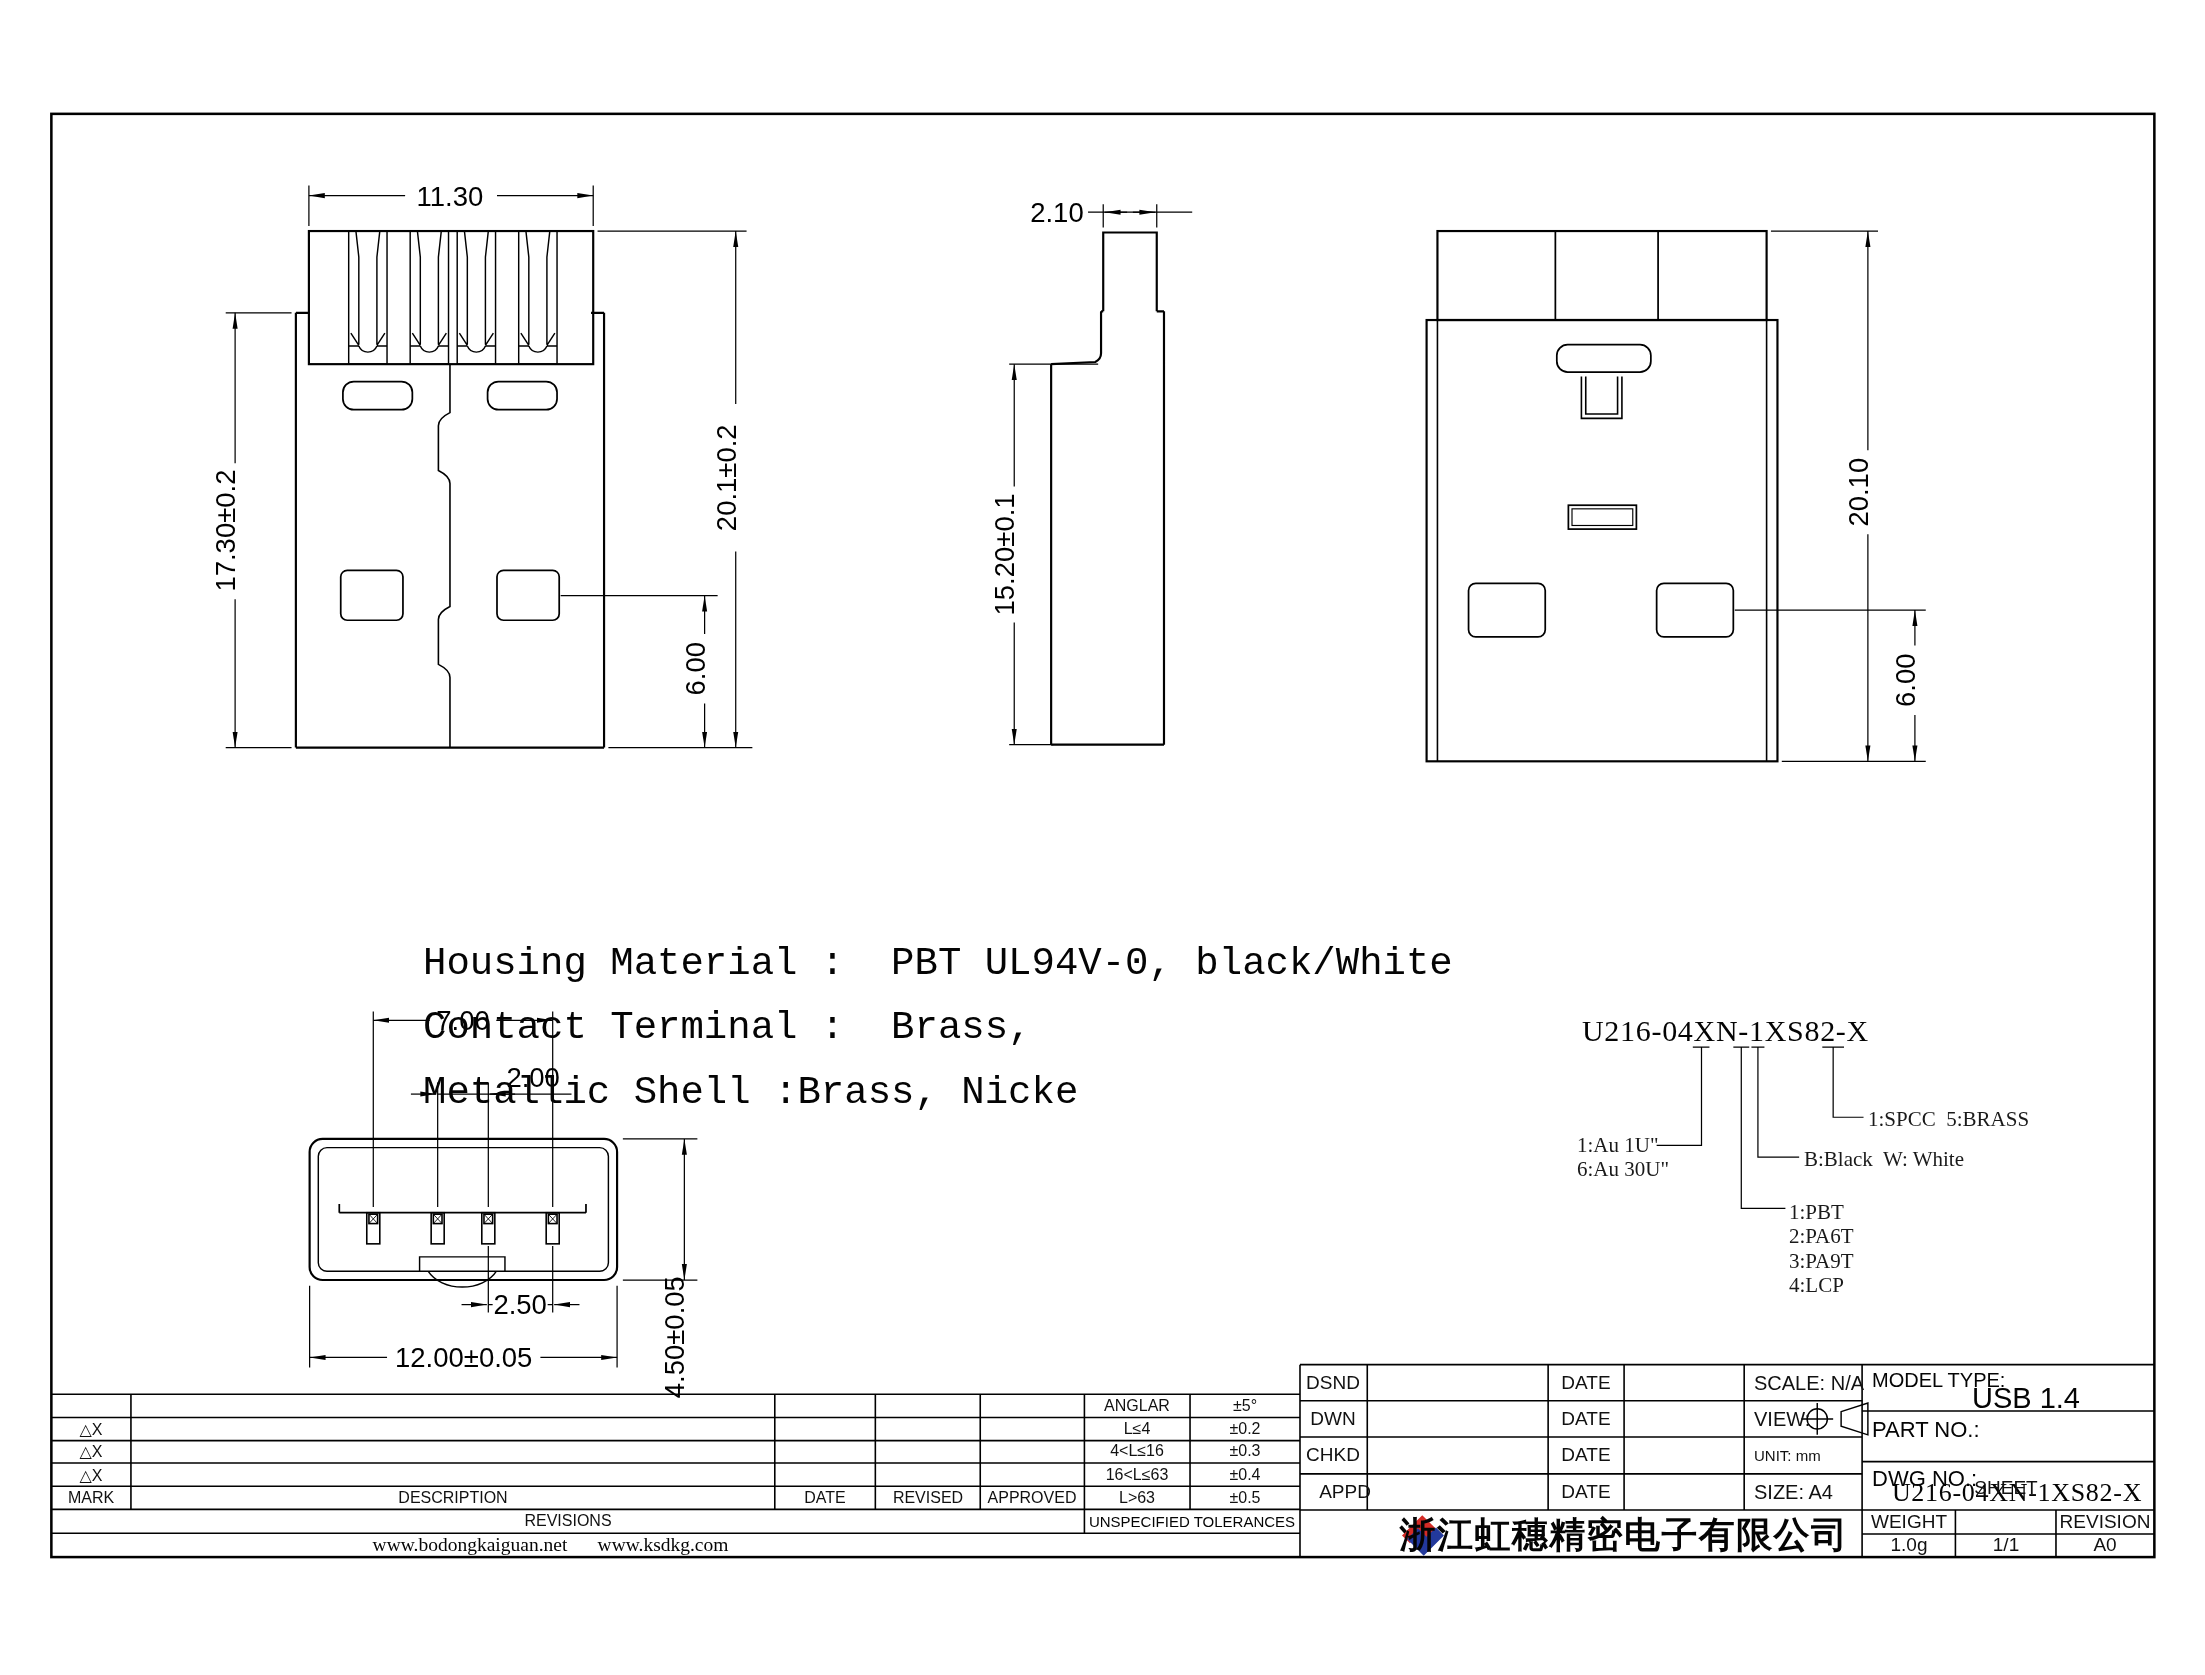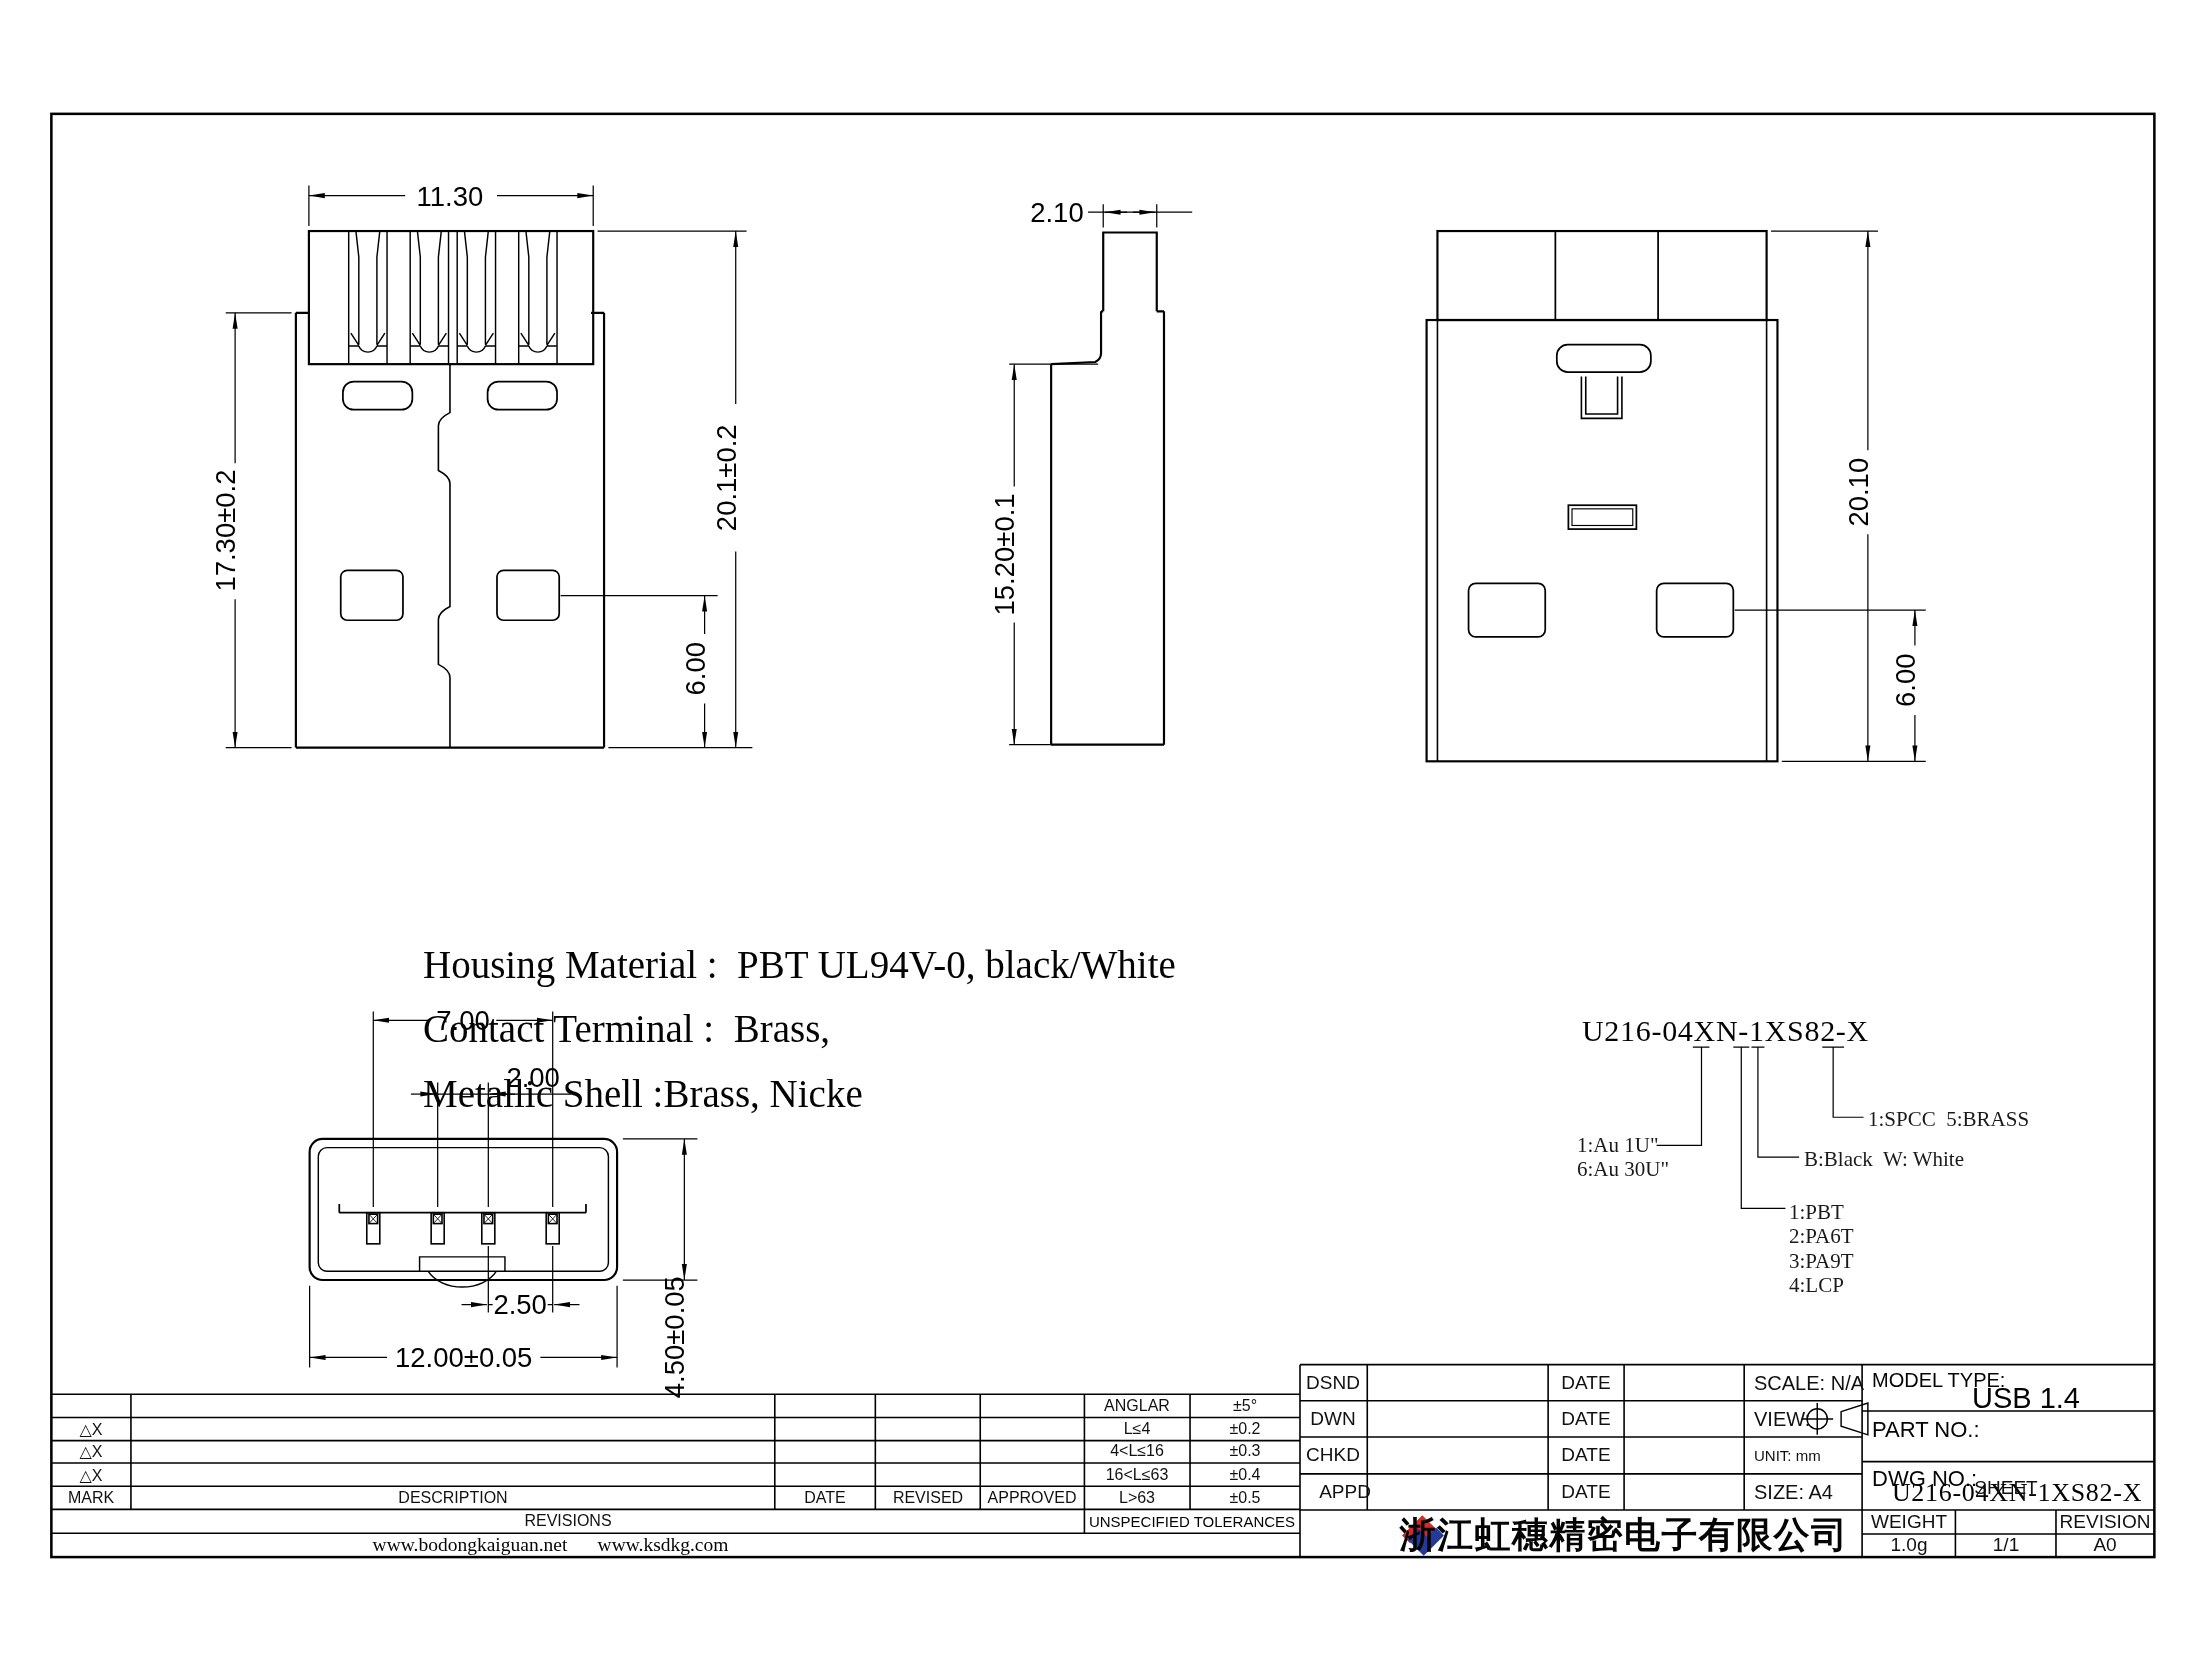--- a/index.html
+++ b/index.html
@@ -2,21 +2,21 @@
 <html style="font-size:11.6px"><head>
 <meta charset="utf-8">
 <style>
   html,body{margin:0;padding:0;background:#888;}
   .sheet{position:relative;width:2205px;height:1676px;background:#ffffff;overflow:hidden;
          font-family:"Liberation Sans",sans-serif;color:#000;}
   svg.lines{position:absolute;left:0;top:0;}
   .t{position:absolute;color:#040404;white-space:pre;}
   .cc{transform:translate(-50%,-50%);text-align:right;}
   .ml{transform:translate(0,-50%);}
-  .sans{font-family:Liberation Serif, serif;}
+  .sans{font-family:Liberation Mono, monospace;}
   .cad{font-family:"Liberation Serif",serif;}
   .bold{font-weight:bold;}
   .note{font-size:39px;letter-spacing:0px;}
   .ann{font-size:21px;color:#1a1a1a;}
   .tbl{font-size:16px;color:#111;}
   .hdr{font-size:19px;color:#111;}
   .dim-svg-text{font-family:"Liberation Sans",sans-serif;font-size:38px;fill:#000;}
 </style>
 </head>
 <body>

